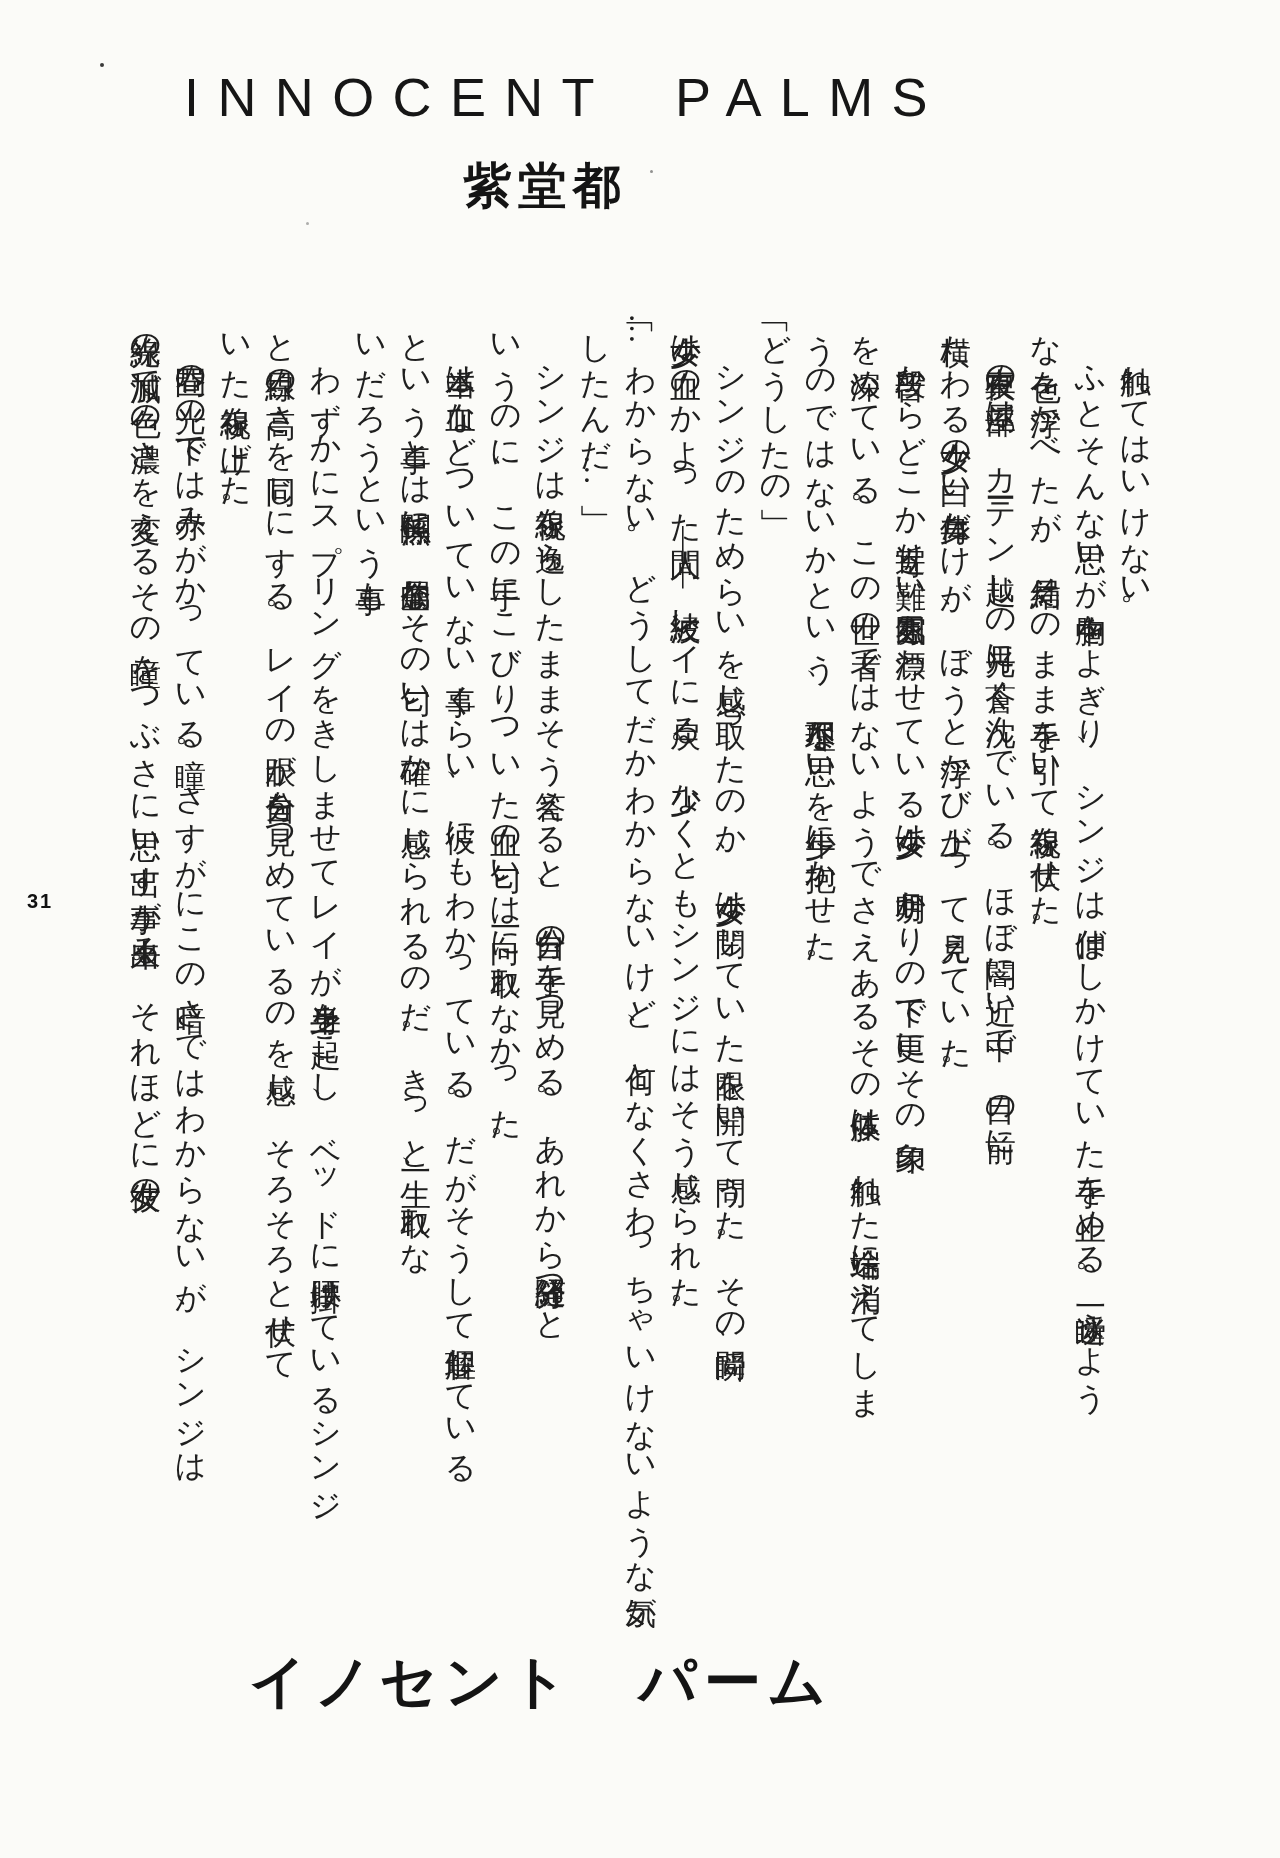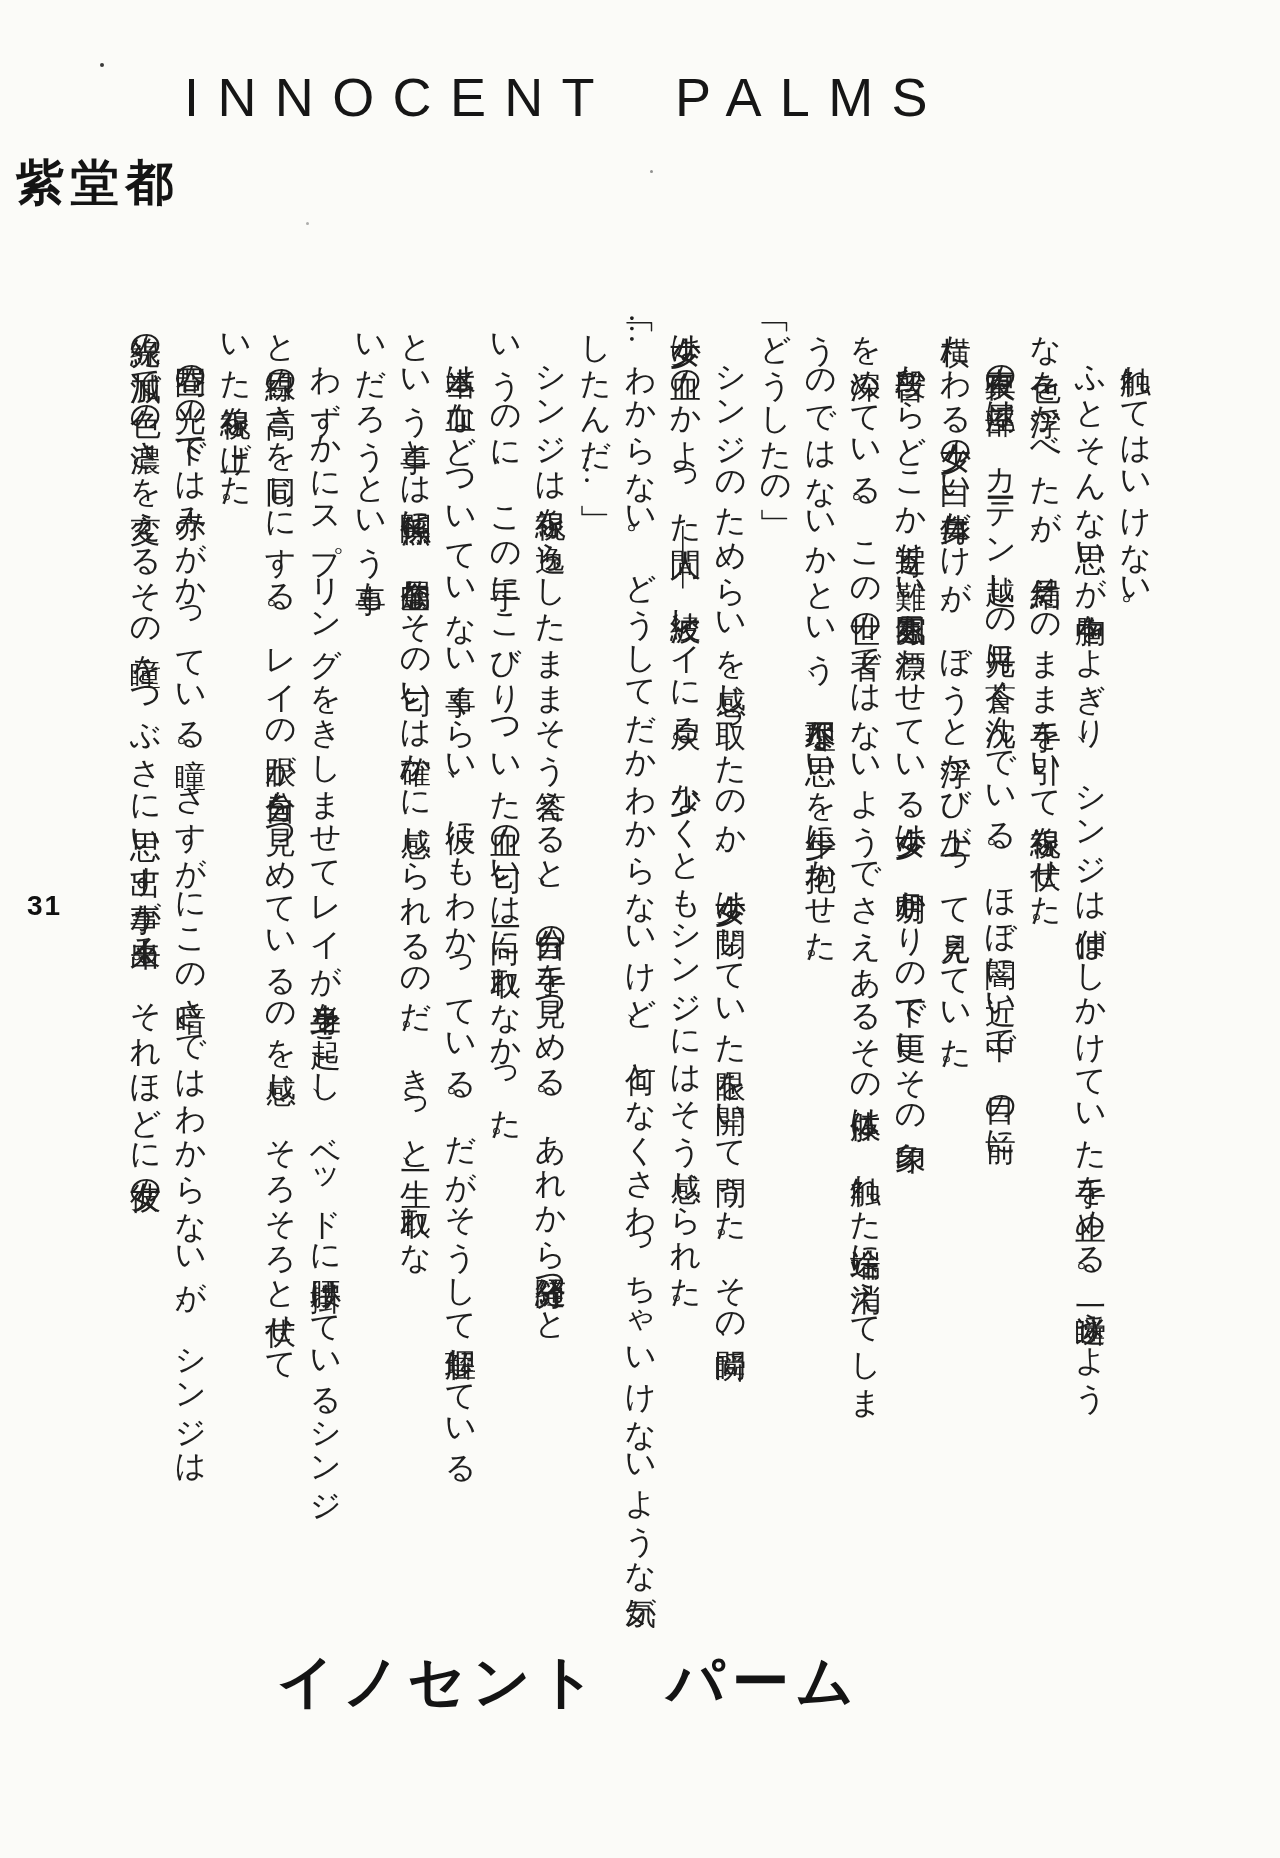--- a/index.html
+++ b/index.html
@@ -24,23 +24,23 @@
     font-weight:normal;
     font-size:54px;
     line-height:54px;
     letter-spacing:0.34em;
     word-spacing:0.55em;
     color:#161616;
     white-space:nowrap;
   }
   .author {
     position:absolute;
-    top:156px; left:16px; width:1075px;
-    text-align:left;
-    font-family:Liberation Mono, monospace;
+    top:156px; left:8px; width:1075px;
+    text-align:center;
+    font-family:Liberation Serif, serif;
     font-weight:bold;
     font-size:48px;
     line-height:60px;
     letter-spacing:0.14em;
     color:#141414;
   }
   .body-text {
     position:absolute;
     top:313px; right:122px;
     height:1248px;
@@ -54,36 +54,35 @@
     line-height:45px;          
     letter-spacing:0;
     white-space:nowrap;
   }
   .col.indent { text-indent:31px; }  
   .page-number {
     position:absolute;
     top:890px; left:27px;
     font-family:"Liberation Sans","DejaVu Sans",sans-serif;
     font-weight:bold;
-    font-size:28px;
+    font-size:20px;
     letter-spacing:2px;
     color:#111;
   }
   .footer-title {
     position:absolute;
     top:1650px; left:0; width:1082px;
     text-align:center;
     font-family:"Liberation Sans","DejaVu Sans",sans-serif;
     font-weight:bold;
     font-size:57px;
     line-height:62px;
     letter-spacing:0.12em;
     color:#141414;
     white-space:nowrap;
-    padding-left:28px;
   }
   .speck {
     position:absolute;
     background:#3a3a3a;
     border-radius:50%;
   }
   .speck.s1 { left:100px; top:63px;  width:4px; height:4px; }
   .speck.s2 { left:650px; top:170px; width:3px; height:3px; opacity:.55; }
   .speck.s3 { left:306px; top:222px; width:3px; height:3px; opacity:.4; }
 </style>

